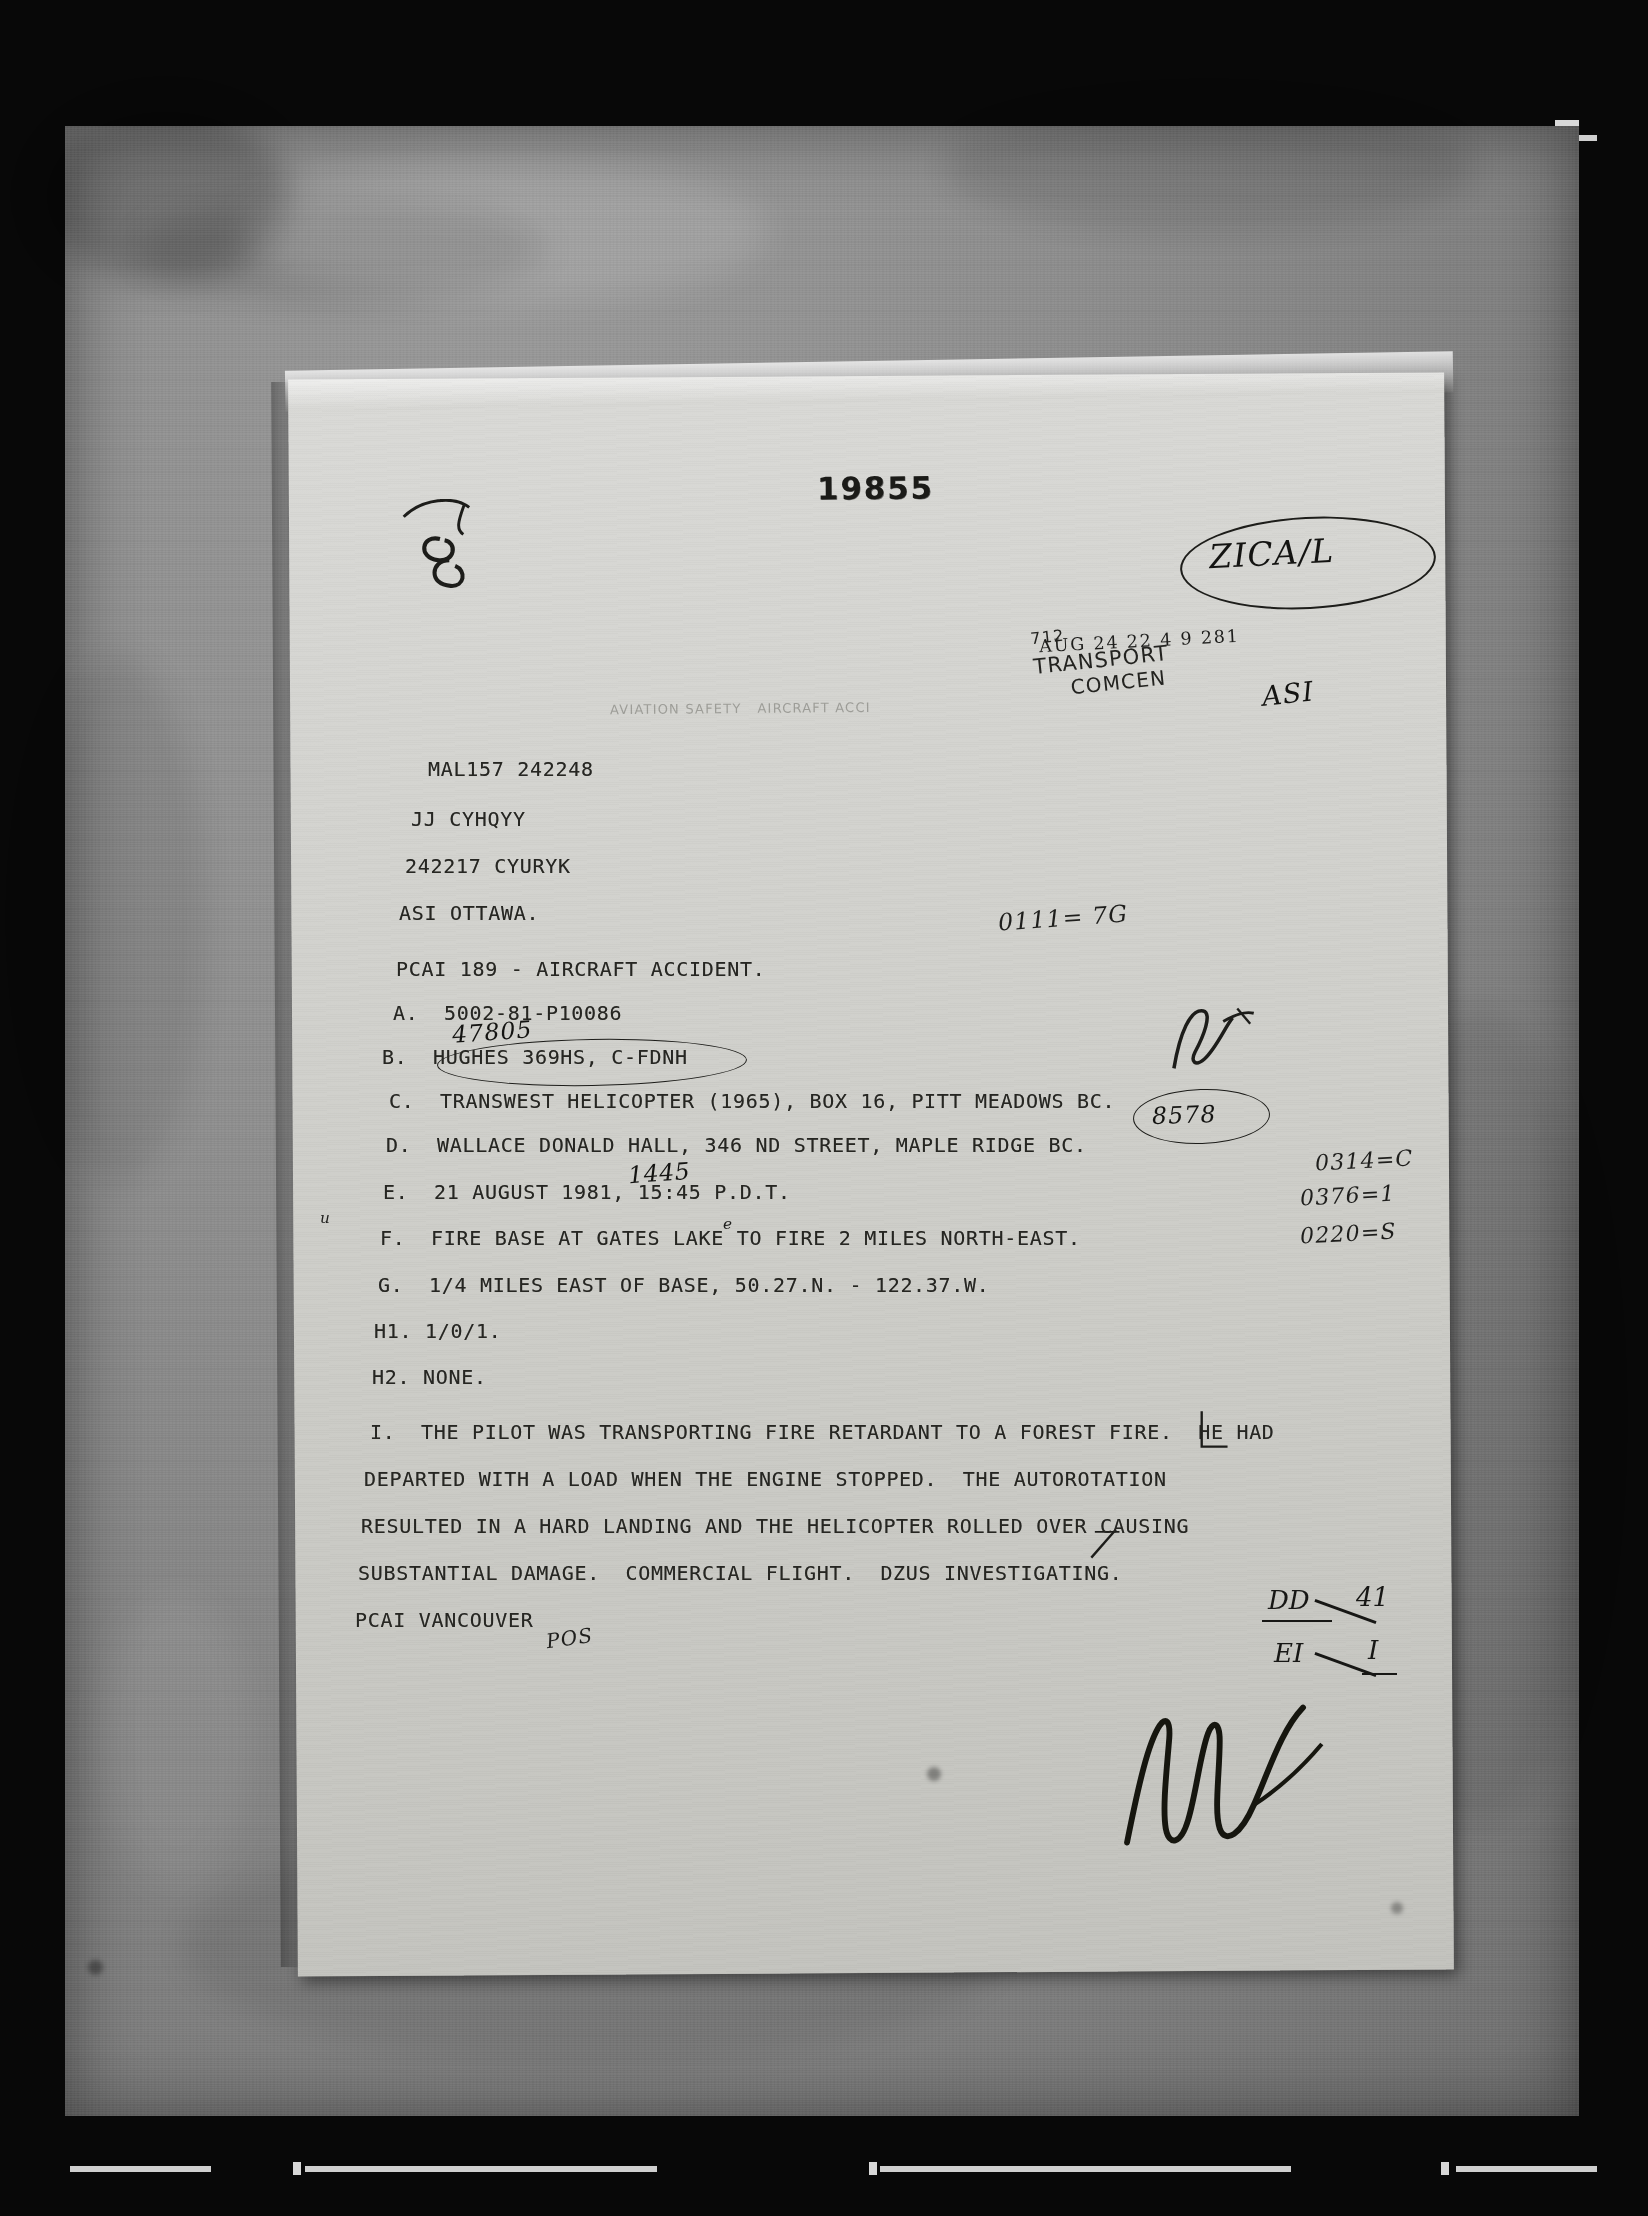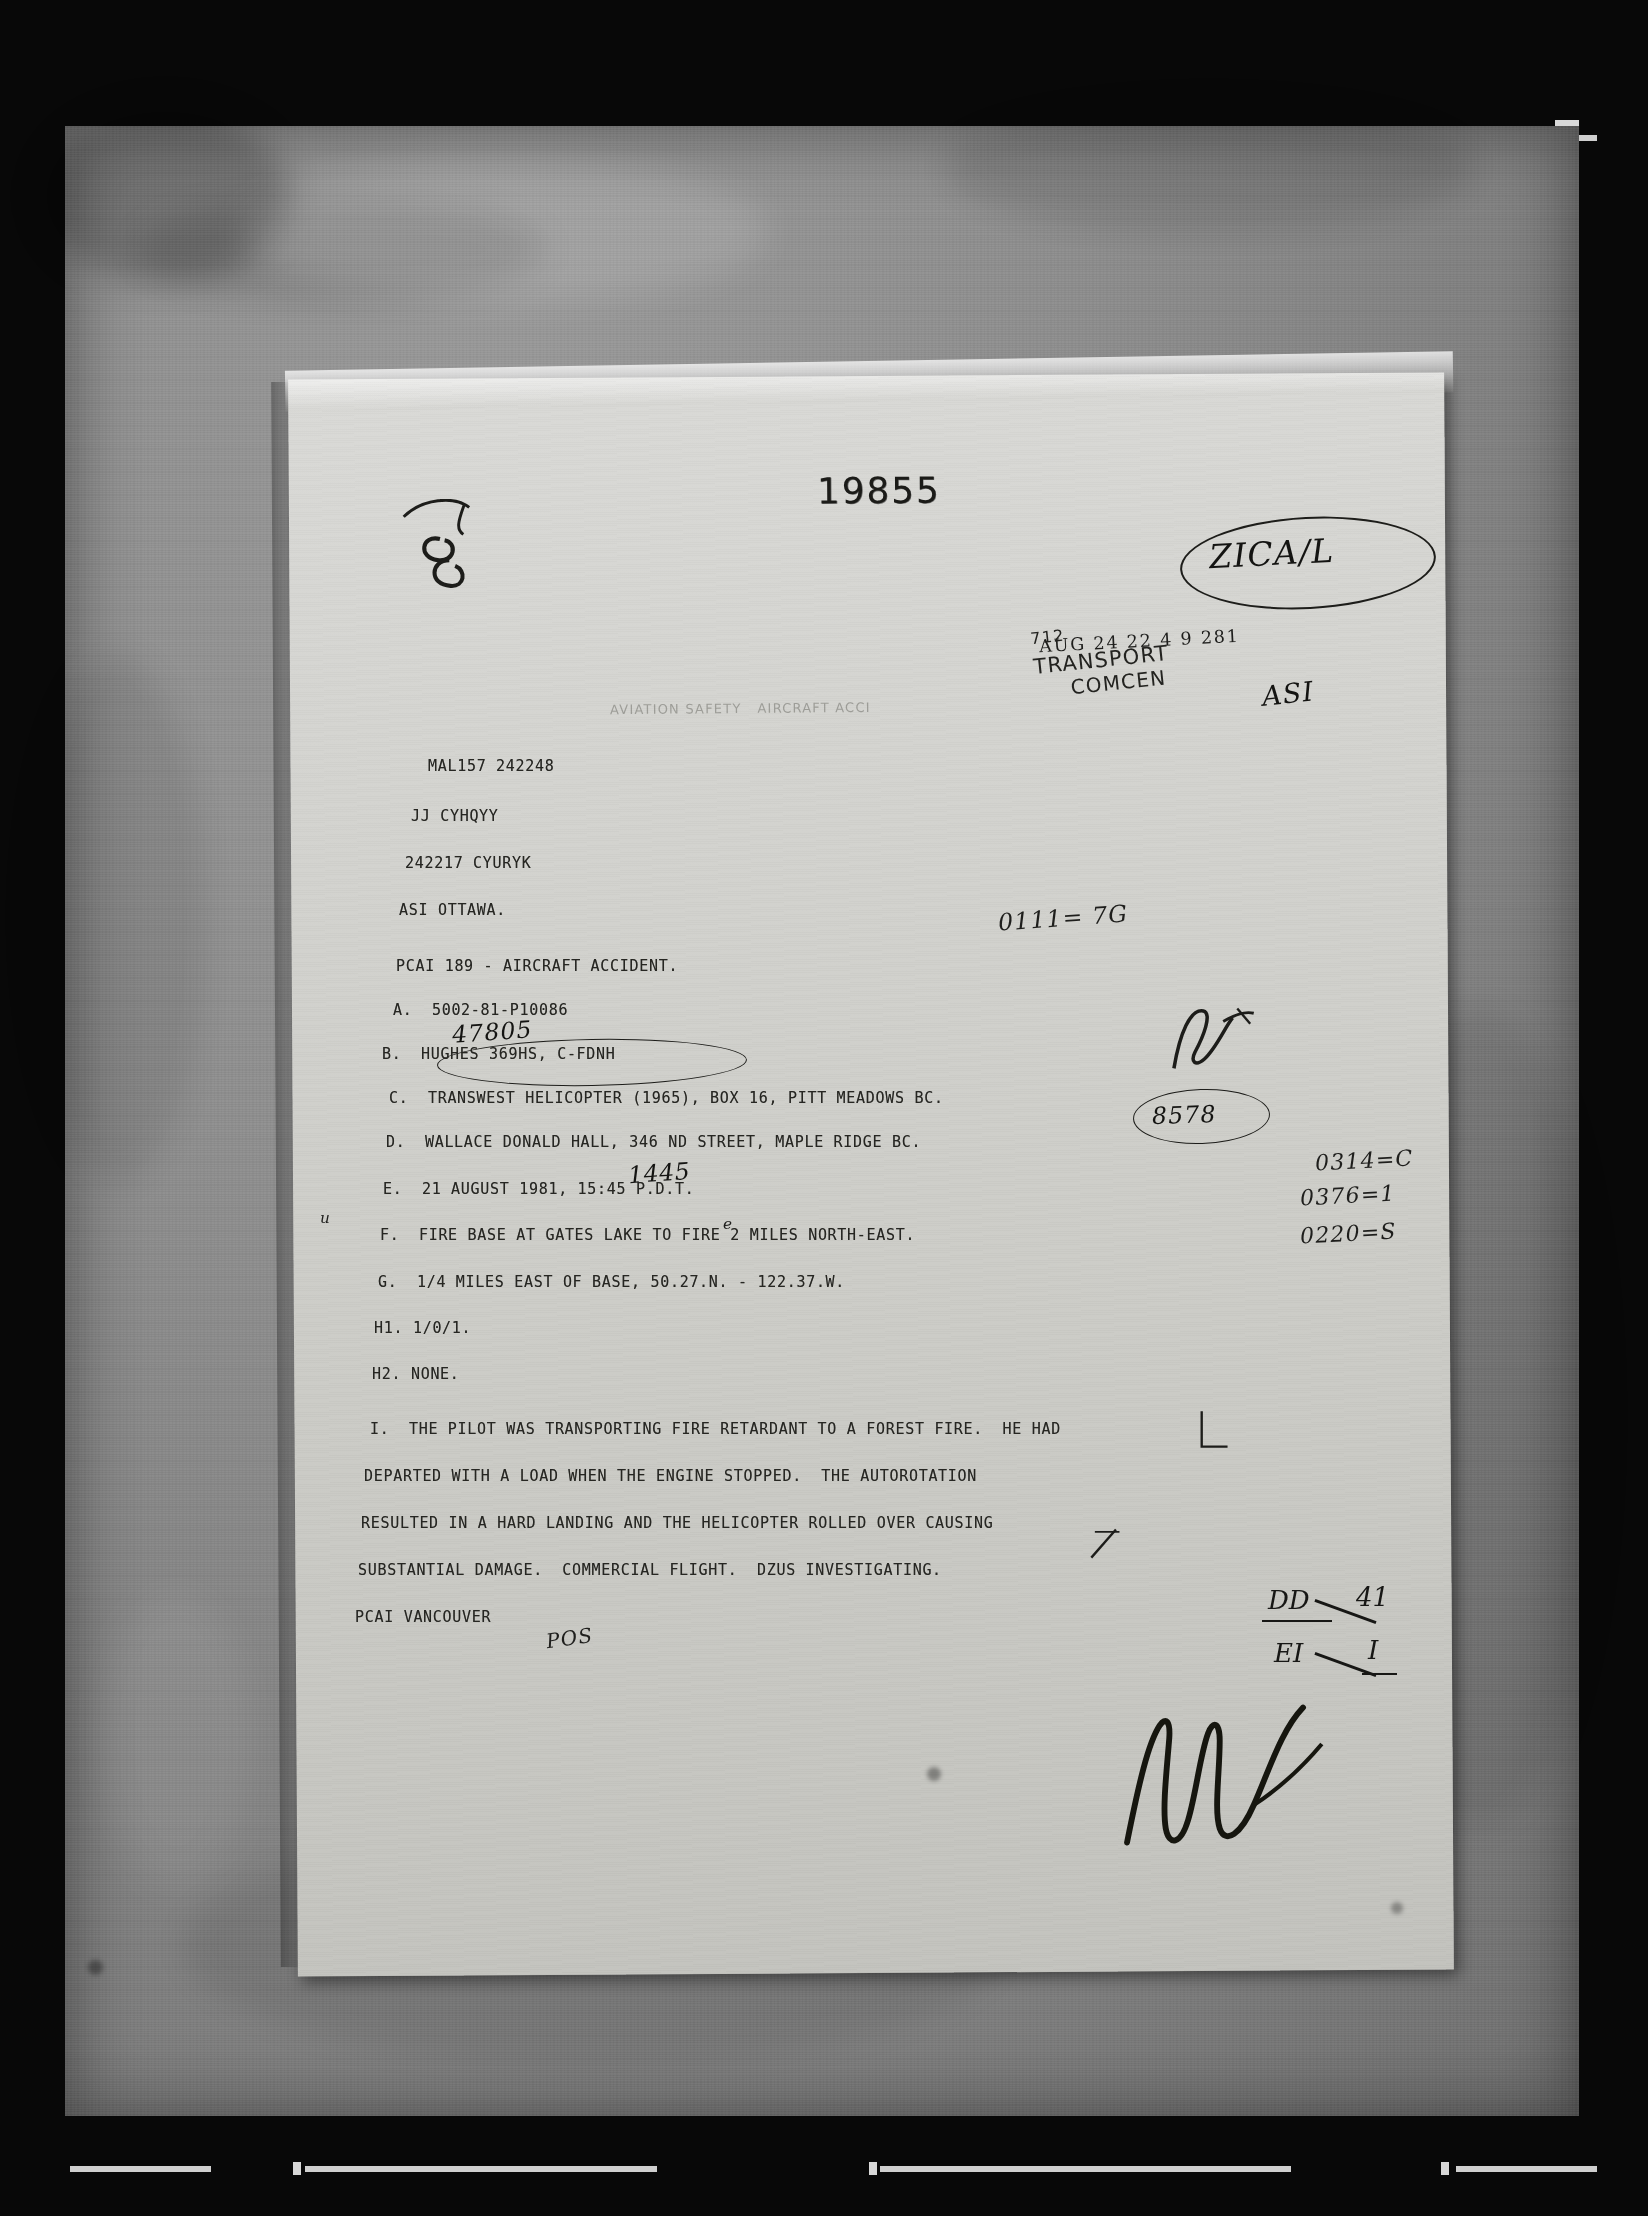--- a/index.html
+++ b/index.html
@@ -113,30 +113,30 @@
   .typed {
     position: absolute;
     color: #262622;
     font-family: "DejaVu Sans Mono", monospace;
     font-size: 14.7px;
     letter-spacing: 0.7px;
     white-space: pre;
     text-shadow: 0 0 0.6px rgba(0,0,0,0.35);
   }
   .typed.big {
-    font-size: 15px;
+    font-size: 20px;
   }
 
   #stamp-number {
     position: absolute;
     left: 817px;
     top: 470px;
     font-family: "DejaVu Sans", sans-serif;
-    font-weight: normal;
-    font-size: 36px;
+    font-weight: bold;
+    font-size: 31px;
     letter-spacing: 1.8px;
     color: #1b1b18;
     transform: rotate(-0.4deg);
     text-shadow: 0.6px 0.6px 0 rgba(0,0,0,.5);
   }
 
   
   .hand {
     position: absolute;
     font-family: "DejaVu Serif", serif;

